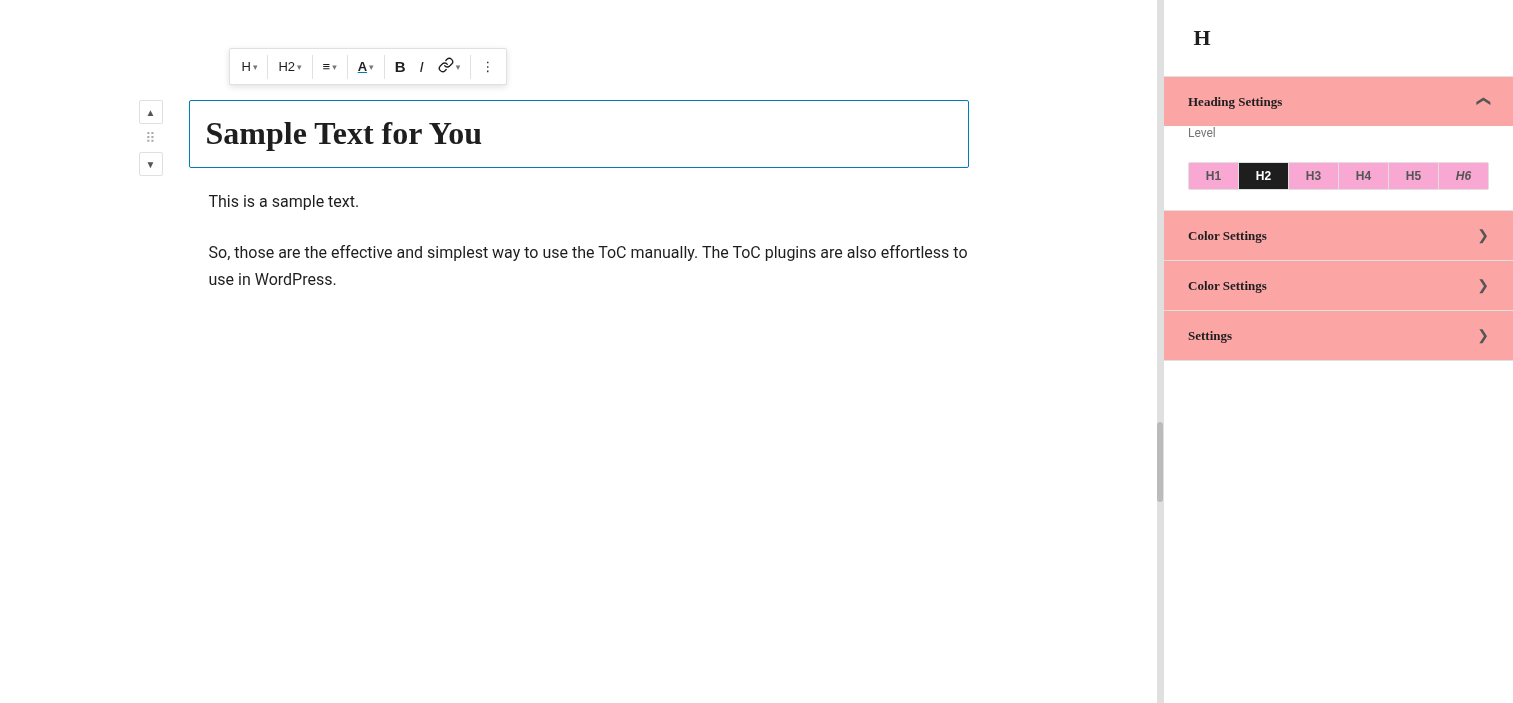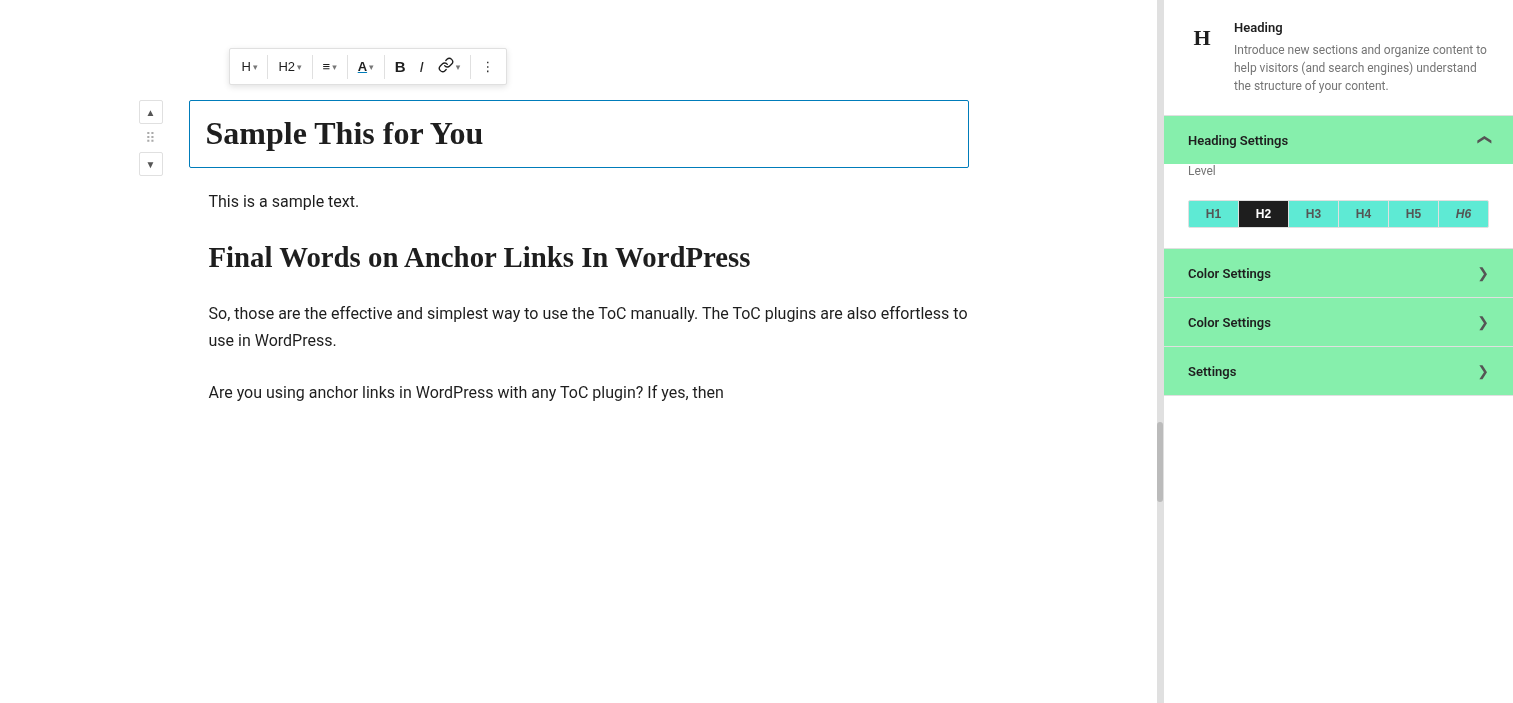--- a/index.html
+++ b/index.html
@@ -207,21 +207,22 @@
     .panel-section {
       border-bottom: 1px solid #e0e0e0;
     }
 
     .panel-header {
       display: flex;
       align-items: center;
       justify-content: space-between;
       padding: 16px 24px;
       cursor: pointer;
-      background: #86efac;
+      background: #fca5a5;
+      font-family: Liberation Serif, serif;
     }
 
     .panel-title {
       font-size: 13px;
       font-weight: 600;
       color: #1e1e1e;
     }
 
     .panel-chevron {
       color: #555;
@@ -235,21 +236,21 @@
     
     .level-label {
       font-size: 12px;
       color: #757575;
       margin-bottom: 22px;
     }
 
     .level-buttons {
       display: flex;
       gap: 0;
-      background: #5eead4;
+      background: #f9a8d4;
       border: 1px solid #e0e0e0;
       border-radius: 2px;
       overflow: hidden;
     }
 
     .level-btn {
       flex: 1;
       padding: 6px 8px;
       border: none;
       border-right: 1px solid #e0e0e0;
@@ -354,56 +355,46 @@
       </button>
 
       <div class="toolbar-divider"></div>
 
       <button class="toolbar-btn">
         <span>⋮</span>
       </button>
     </div>
 
     <div class="heading-block">
-      <h2>Sample This for You</h2>
+      <h2>Sample Text for You</h2>
     </div>
 
     <div class="content-block">
       <p>This is a sample text.</p>
     </div>
 
-    <div class="content-block">
-      <h2>Final Words on Anchor Links In WordPress</h2>
-    </div>
 
     <div class="content-block">
       <p>So, those are the effective and simplest way to use the ToC manually. The ToC plugins are also effortless to use in WordPress.</p>
     </div>
 
 
-    <div class="content-block">
-      <p>Are you using anchor links in WordPress with any ToC plugin? If yes, then</p>
-    </div>
 
   </div>
 </div>
 
 <div class="scroll-indicator">
   <div class="scroll-thumb"></div>
 </div>
 
 <div class="right-sidebar">
 
   <div class="block-info">
     <div class="block-icon-wrapper">
       <span class="block-icon-letter">H</span>
-    </div>
-    <div class="block-info-text">
-      <div class="block-info-title">Heading</div>
-      <div class="block-info-desc">Introduce new sections and organize content to help visitors (and search engines) understand the structure of your content.</div>
     </div>
   </div>
 
   <div class="panel-section">
     <div class="panel-header">
       <span class="panel-title">Heading Settings</span>
       <span class="panel-chevron" style="transform: rotate(-90deg); display: inline-block;">❯</span>
     </div>
     <div class="panel-content">
       <div class="level-label">Level</div>

